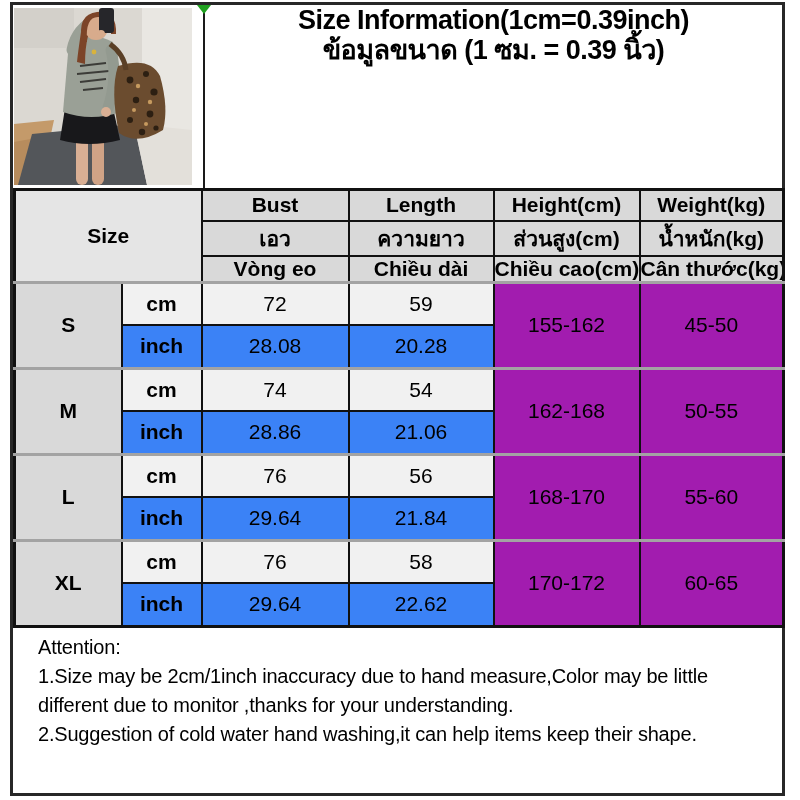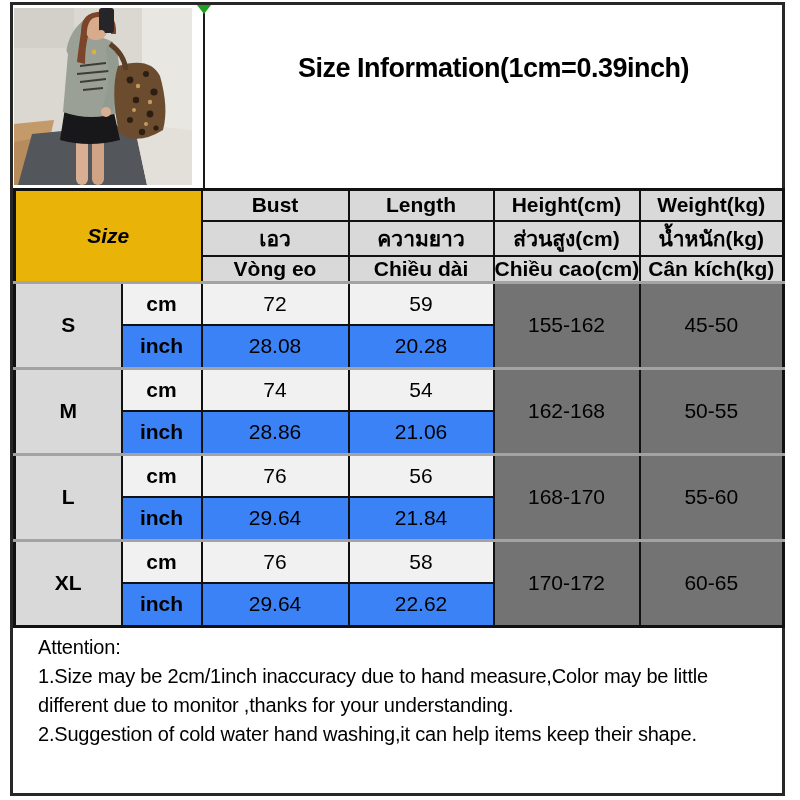--- a/index.html
+++ b/index.html
@@ -17,43 +17,43 @@
   .photo-panel svg{position:absolute;left:1px;top:3px;}
   .top-divider{position:absolute;left:190px;top:0;width:2px;height:183px;background:#1a1a1a;}
   .green-marker{
     position:absolute;left:184px;top:0;width:0;height:0;
     border-left:7px solid transparent;border-right:7px solid transparent;
     border-top:9px solid #1fa01f;
   }
   .title-block{
     position:absolute;left:192px;top:0;right:0;height:183px;
     display:flex;flex-direction:column;align-items:center;justify-content:flex-start;
-    padding-top:48px;box-sizing:border-box;
+    box-sizing:border-box;
   }
   .title-line{font-weight:bold;font-size:27px;line-height:30px;text-align:center;letter-spacing:-0.5px;}
   
   table.size-table{
     width:769px;border-collapse:collapse;table-layout:fixed;
     border:3px solid #111;margin:0;
   }
   table.size-table td{
     border:2px solid #111;text-align:center;vertical-align:middle;
     padding:0;font-size:21px;overflow:hidden;white-space:nowrap;
   }
   tr.hrow1{height:31px;}
   tr.hrow2{height:34px;}
   tr.hrow3{height:18px;}
   tr.drow{height:43px;}
   td.hdr{background:#d9d9d9;font-weight:bold;font-size:21px;margin-left:7px;}
-  td.corner{background:#eab308;font-weight:bold;font-size:42px;letter-spacing:0;font-style:italic;}
+  td.corner{background:#e5e5e5;font-weight:bold;font-size:42px;letter-spacing:0;}
   td.size-label{background:#d9d9d9;font-weight:bold;font-size:23px;}
   td.unit{font-weight:bold;font-size:21px;}
   tr.cm-row td.unit, tr.cm-row td.val{background:#f1f1f1;}
   tr.inch-row td{background:#3b82f6;}
-  td.range{background:#737373;margin-left:12px;}
+  td.range{background:#a21caf;margin-left:12px;}
   tr.group-start td{border-top:3px solid #a3a3a3;}
   
   .attention{
     padding:5px 6px 0 25px;font-size:20px;line-height:29px;letter-spacing:-0.2px;
   }
   .attention .line{white-space:normal;}
 </style>
 </head>
 <body>
 
@@ -119,20 +119,21 @@
               <circle cx="136" cy="94" r="2.2"></circle>
             <circle cx="120" cy="102" r="2"></circle>
               <circle cx="132" cy="116" r="2"></circle>
           </g>
         </svg>
       </div>
       <div class="top-divider"></div>
       <div class="green-marker"></div>
       <div class="title-block">
         <div class="title-line">Size Information(1cm=0.39inch)</div>
+        <div class="title-line">ข้อมูลขนาด (1 ซม. = 0.39 นิ้ว)</div>
       </div>
     </div>
 
     <table class="size-table">
       <colgroup>
         <col style="width:107px">
           <col style="width:80px">
           <col style="width:147px">
         <col style="width:145px">
           <col style="width:146px">
@@ -149,21 +150,21 @@
         <tr class="hrow2">
           <td class="hdr">เอว</td>
           <td class="hdr">ความยาว</td>
           <td class="hdr">ส่วนสูง(cm)</td>
           <td class="hdr">น้ำหนัก(kg)</td>
         </tr>
         <tr class="hrow3">
           <td class="hdr">Vòng eo</td>
           <td class="hdr">Chiều dài</td>
           <td class="hdr">Chiều cao(cm)</td>
-          <td class="hdr">Cân kích(kg)</td>
+          <td class="hdr">Cân thước(kg)</td>
         </tr>
 
         <tr class="drow cm-row group-start">
           <td class="size-label" rowspan="2">S</td>
           <td class="unit">cm</td>
           <td class="val">72</td>
           <td class="val">59</td>
           <td class="range" rowspan="2">155-162</td>
           <td class="range" rowspan="2">45-50</td>
         </tr>

